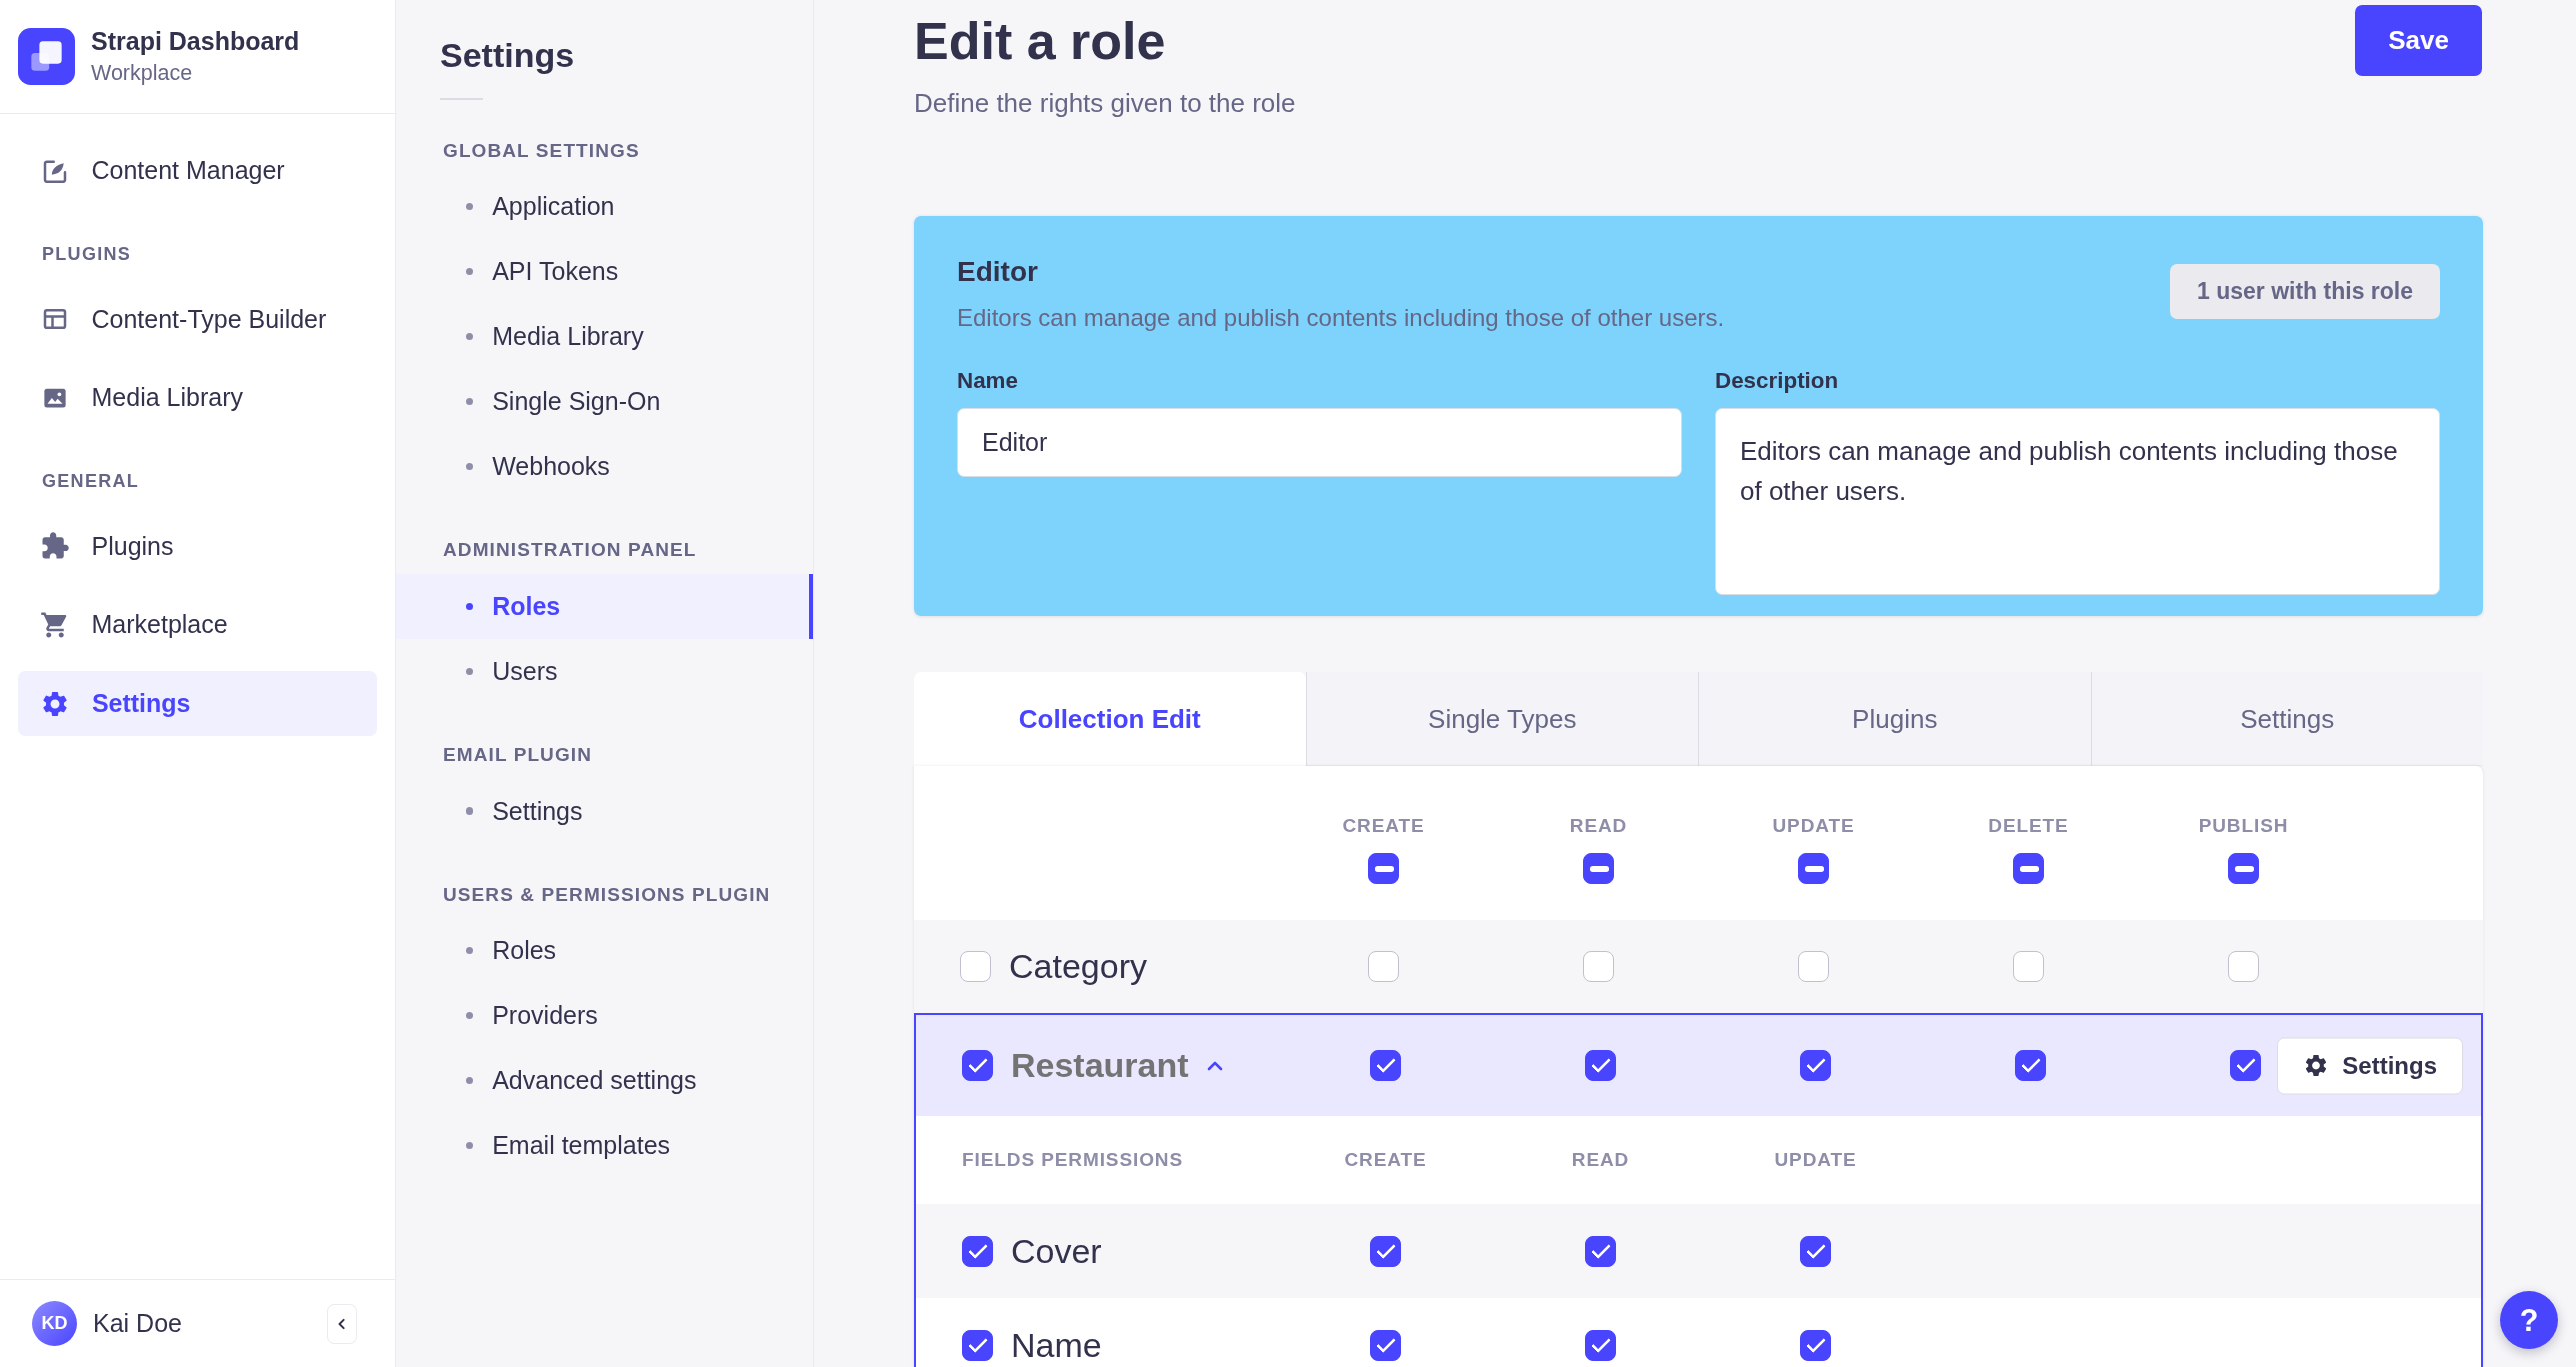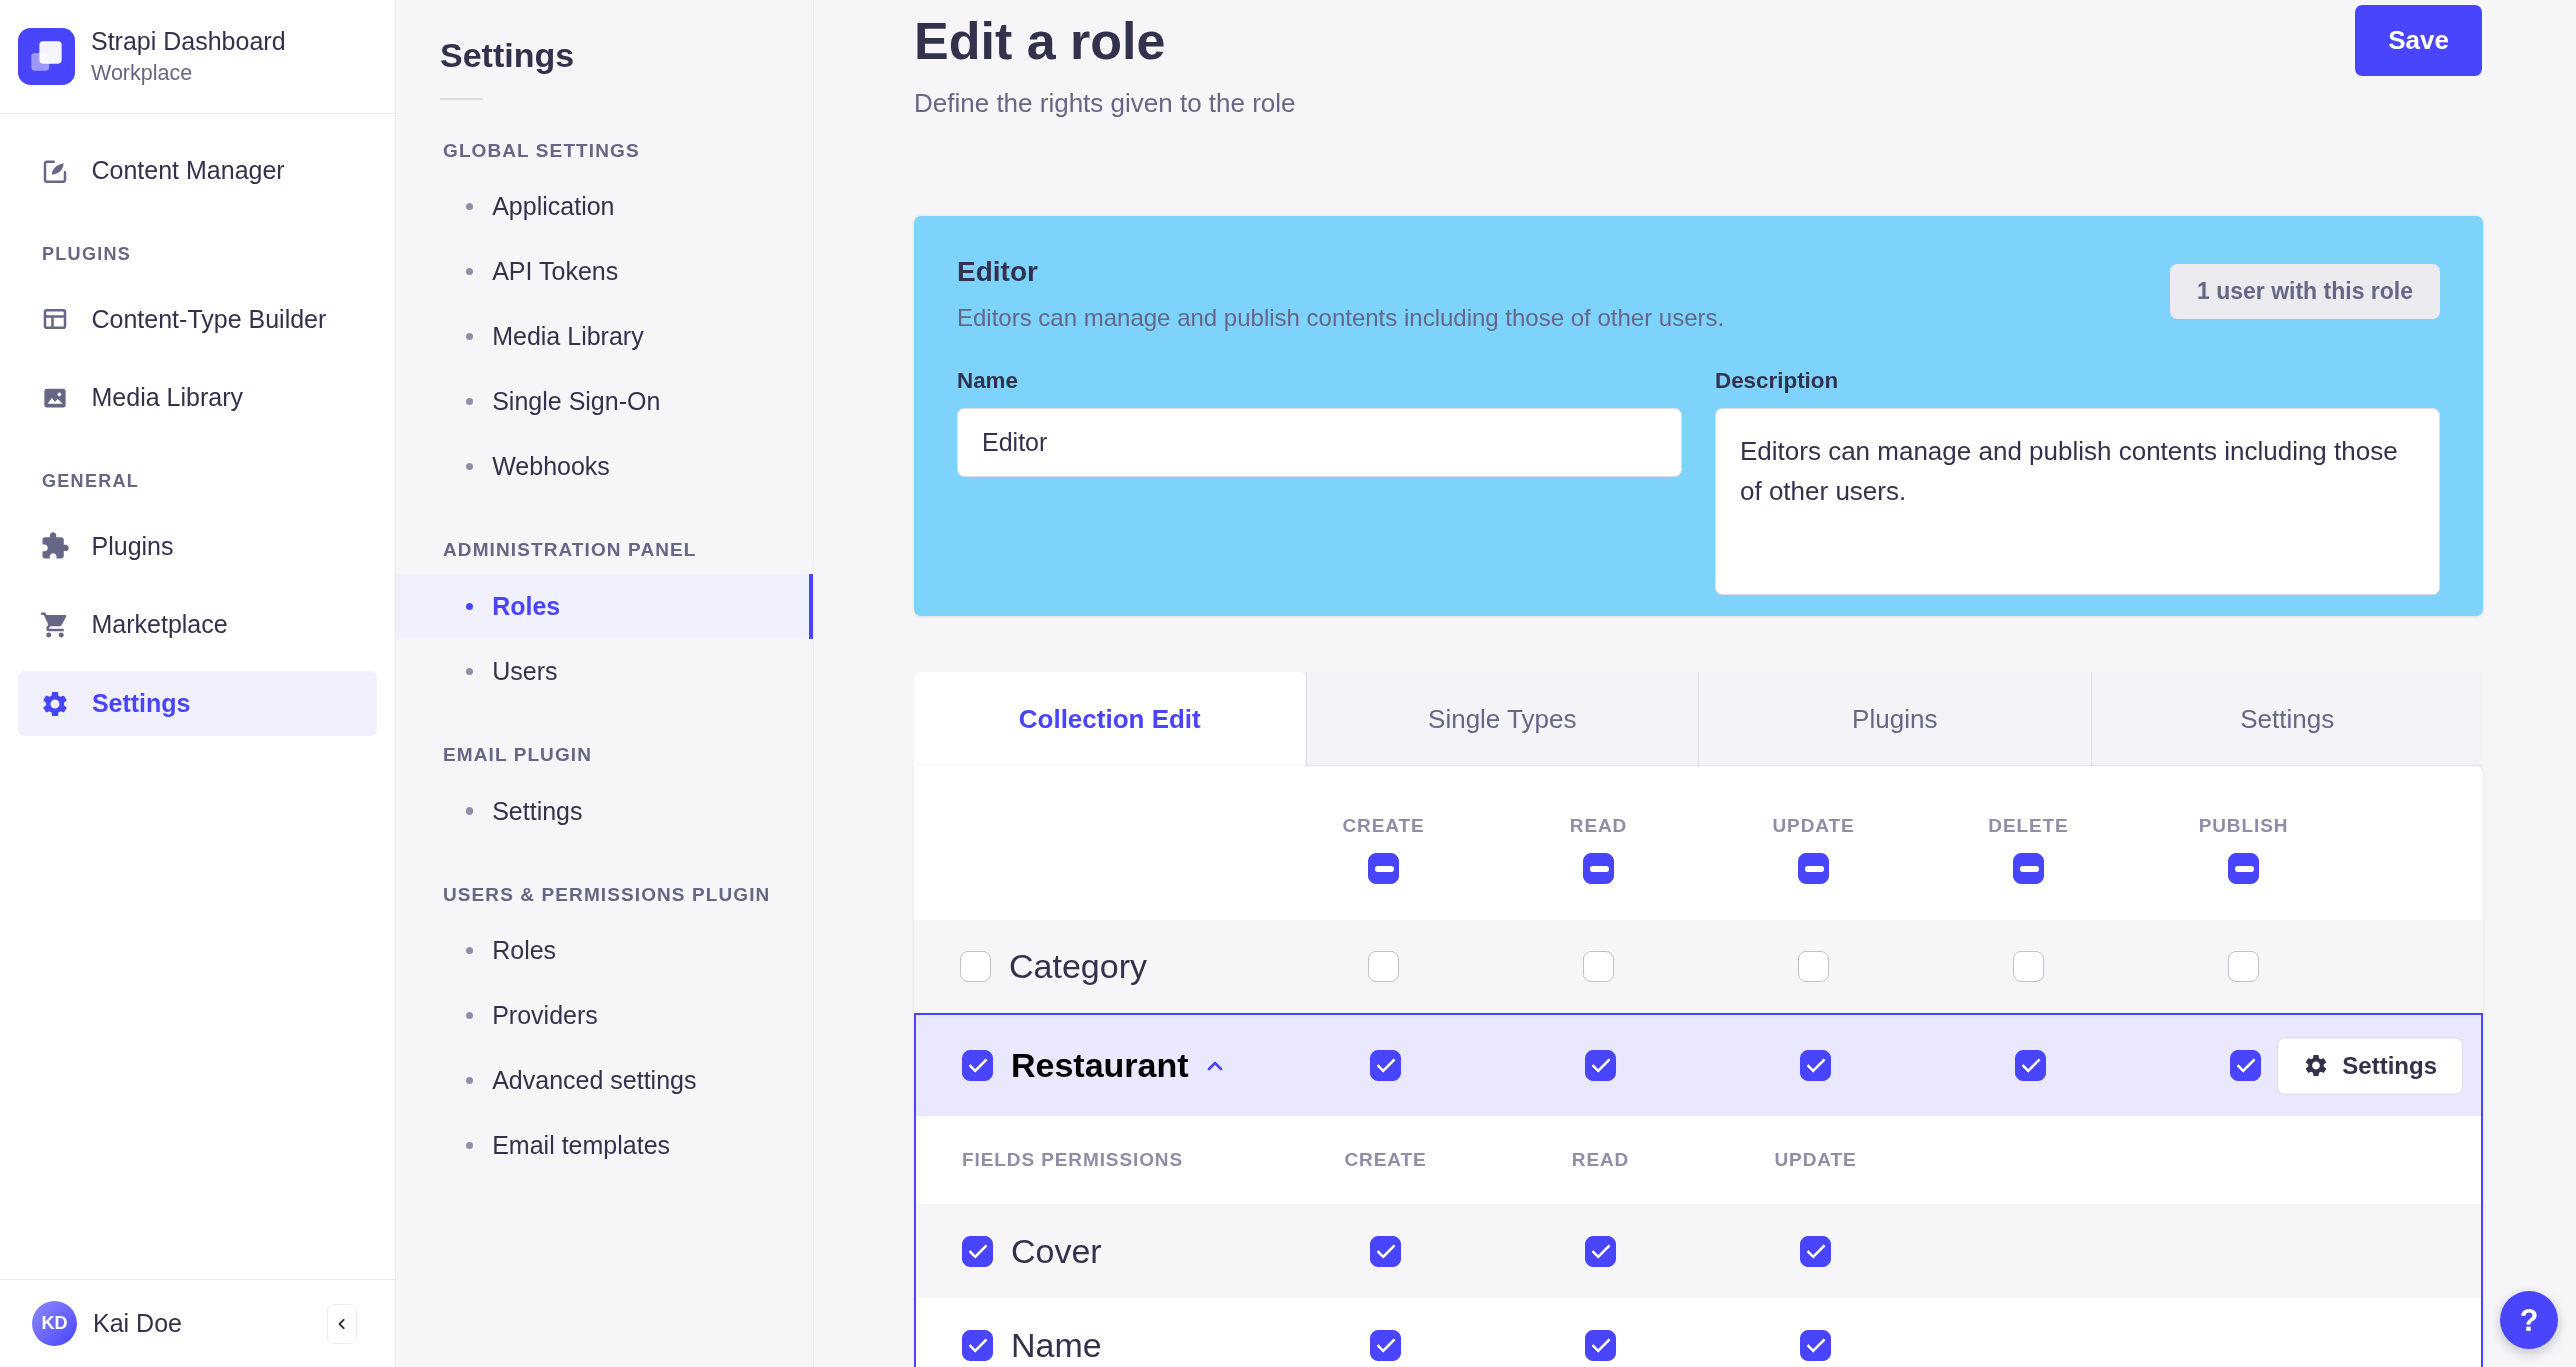--- a/index.html
+++ b/index.html
@@ -6,21 +6,21 @@
   html,body { width:2576px; height:1367px; overflow:hidden;
     font-family:"Liberation Sans","DejaVu Sans",sans-serif; background:#f6f6f9; color:#32324d; }
   .screen { position:relative; width:2576px; height:1367px; }
 
   
   .sidebar { position:absolute; left:0; top:0; width:396px; height:1367px;
     background:#fff; border-right:0.9px solid #eaeaef; display:flex; flex-direction:column; }
   .brand { height:114px; border-bottom:0.9px solid #eaeaef; display:flex; align-items:center;
     padding-left:18px; gap:16px; flex:none; }
   .logo { width:57px; height:57px; border-radius:12.6px; background:#4945ff; position:relative; flex:none; }
-  .brand-title { font-size:25px; font-weight:400; color:#32324d; }
+  .brand-title { font-size:25px; font-weight:700; color:#32324d; }
   .brand-sub { font-size:21.5px; color:#666687; margin-top:5.4px; }
   .side-nav { flex:1; padding-top:24px; }
   .nav-item { display:flex; align-items:center; gap:21.5px; height:65px; padding-left:40px;
     color:#32324d; font-size:25px; font-weight:500; cursor:pointer; }
   .nav-item + .nav-item { margin-top:13.5px; }
   .nav-icon { width:30px; height:30px; color:#666687; flex:none; display:flex; }
   .nav-icon svg { width:100%; height:100%; }
   .nav-section-label { font-size:18px; font-weight:700; letter-spacing:1.3px; color:#666687;
     padding-left:42px; margin:41px 0 21.5px 0; }
   .nav-item.active { background:#f0f0ff; border-radius:7.2px; margin:14.4px 18px 0 18px;
@@ -89,21 +89,21 @@
   .grid { display:grid; grid-template-columns:362px 215px 215px 215px 215px 215px auto; align-items:center; }
   .ccell { display:flex; align-items:center; justify-content:center; }
   .entity-cell { display:flex; align-items:center; gap:18px; padding-left:46px; }
   .perm-header { height:154px; padding-top:12.6px; }
   .perm-header .ccell { flex-direction:column; gap:16px; }
   .col-label { font-size:19px; font-weight:700; letter-spacing:0.9px; color:#8e8ea9; }
   .row-label { font-size:34px; font-weight:500; color:#32324d; }
   .row-category { height:93px; background:#f6f6f9; }
   .accordion { border:2.7px solid #4945ff; border-top:2.7px solid #4945ff; }
   .row-restaurant { height:101px; background:#e9e8ff; position:relative; }
-  .row-restaurant .row-label { color:#000000; font-weight:600;text-align:right; }
+  .row-restaurant .row-label { color:#737373; font-weight:600;text-align:right; }
   .chevron-up { display:flex; margin-left:-3.6px; }
   .row-settings-btn { position:absolute; right:18px; top:50%; transform:translateY(-50%);
     height:57px; padding:0 25px; background:#fff; border:0.9px solid #dcdce4; border-radius:7.2px;
     display:flex; align-items:center; gap:13.5px; font-size:24px; font-weight:600; color:#32324d;
     cursor:pointer; font-family:inherit; }
   .row-settings-btn svg { width:26px; height:26px; }
   .row-fields-head { height:88px; }
   .row-field { height:94px; }
   .row-field.alt { background:#f6f6f9; }
 

